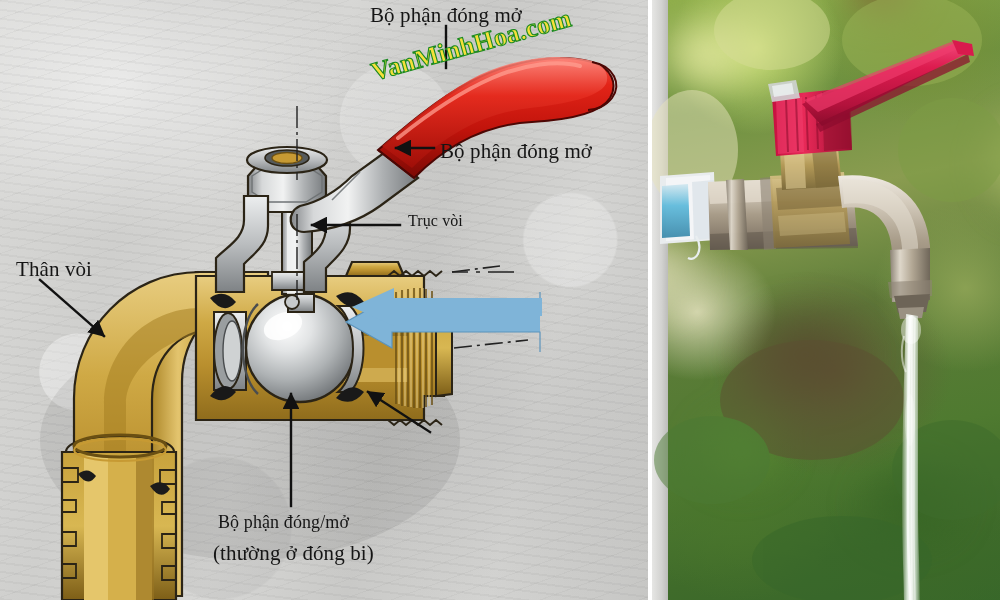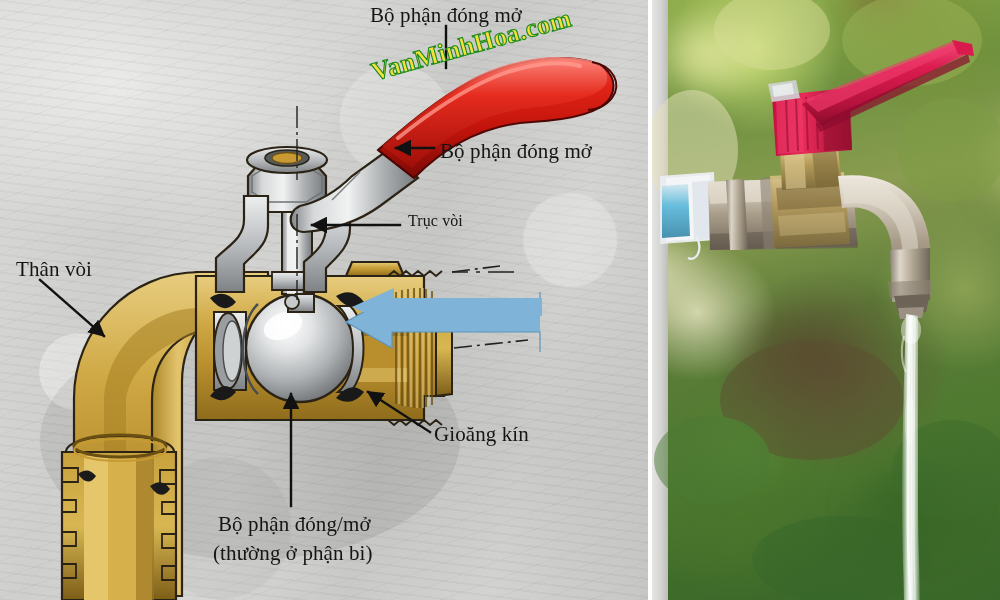--- a/index.html
+++ b/index.html
@@ -81,21 +81,21 @@
     font-family:Liberation Serif, serif;
     font-weight:400;
     white-space:nowrap;
     letter-spacing:.1px;
   }
   #lbl-top      {left:370px;  top:3px;   font-size:21px;}
   #lbl-handle   {left:440px;  top:139px; font-size:21px;}
   #lbl-stem     {left:408px;  top:212px; font-size:16px;}
   #lbl-body     {left:16px;    top:257px; font-size:21px;}
   #lbl-seal     {left:434px;  top:422px; font-size:21px;}
-  #lbl-ball1    {left:218px;  top:512px; font-size:21px;}
+  #lbl-ball1    {left:218px;  top:512px; font-size:18px;}
   #lbl-ball2    {left:213px;  top:541px; font-size:21px;}
 
   
   #watermark{
     position:absolute;left:372px;top:58px;
     transform:rotate(-15.5deg);
     transform-origin:0 50%;
     font-family:"Liberation Serif", serif;
     font-weight:700;
     font-size:26px;
@@ -326,23 +326,22 @@
         <path d="M291,506 L291,394" marker-end="url(#arrowHead)"></path>
       </g>
     </svg>
 
     <div id="watermark">VanMinhHoa.com</div>
 
     <div class="lbl" id="lbl-top">Bộ phận đóng mở</div>
     <div class="lbl" id="lbl-handle">Bộ phận đóng mở</div>
     <div class="lbl" id="lbl-stem">Trục vòi</div>
     <div class="lbl" id="lbl-body">Thân vòi</div>
-    <div class="lbl" id="lbl-seal">Gioăng kín</div>
     <div class="lbl" id="lbl-ball1">Bộ phận đóng/mở</div>
-    <div class="lbl" id="lbl-ball2">(thường ở phận bi)</div>
+    <div class="lbl" id="lbl-ball2">(thường ở đóng bi)</div>
   </div>
 
   <div id="right-panel">
     <div class="blurlayer"></div>
     <div id="wall-strip"></div>
 
     <svg id="photo-svg" width="348" height="600" viewBox="0 0 348 600">
       <defs>
         <linearGradient id="pMetal" x1="0" y1="0" x2="0" y2="1">
           <stop offset="0%" stop-color="#efeae2"></stop>

